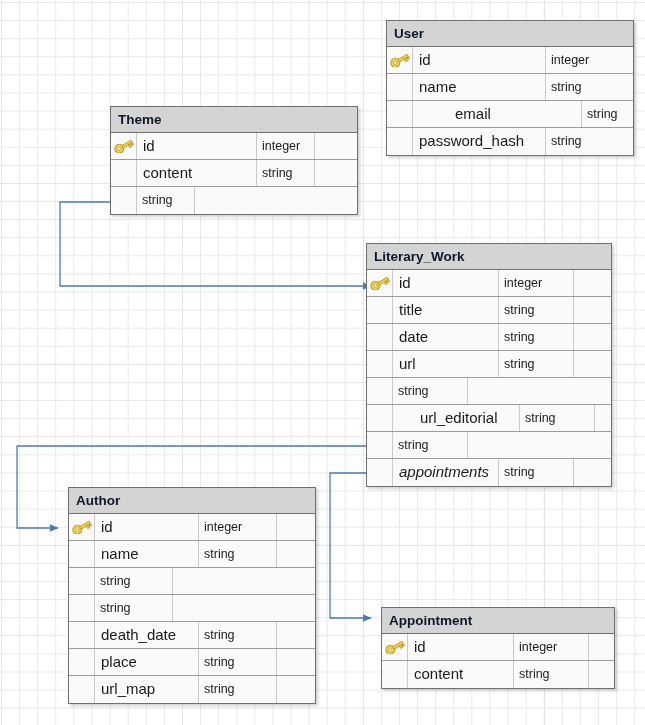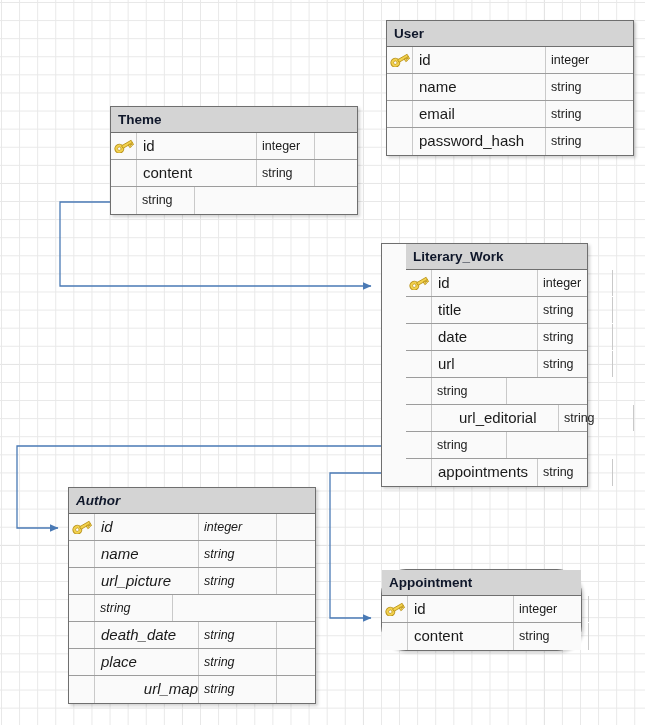--- a/index.html
+++ b/index.html
@@ -146,21 +146,21 @@
           <div class="cell-pad"></div>
         </div>
         <div class="attr-row">
           <div class="cell-key" style="width: 26px;"></div>
           <div class="cell-name" style="width: 133px;">name</div>
           <div class="cell-type" style="width: 89px;">string</div>
           <div class="cell-pad"></div>
         </div>
         <div class="attr-row">
           <div class="cell-key" style="width: 26px;"></div>
-          <div class="cell-name" style="width: 133px;">email</div>
+          <div class="cell-name" style="width: 133px; margin-left: 36px;">email</div>
           <div class="cell-type" style="width: 89px;">string</div>
           <div class="cell-pad"></div>
         </div>
         <div class="attr-row">
           <div class="cell-key" style="width: 26px;"></div>
           <div class="cell-name" style="width: 133px;">password_hash</div>
           <div class="cell-type" style="width: 89px;">string</div>
           <div class="cell-pad"></div>
         </div>
       </div>
@@ -187,21 +187,21 @@
           <div class="cell-name" style="width: 120px;">content</div>
           <div class="cell-type" style="width: 58px;">string</div>
           <div class="cell-pad"></div>
         </div>
         <div class="attr-row">
           <div class="cell-key" style="width: 26px;"></div>
           <div class="cell-type" style="width: 58px;">string</div>
           <div class="cell-pad"></div>
         </div>
       </div>
-      <div class="entity" style="left: 381px; top: 243px; width: 207px; padding-left: 24px;">
+      <div class="entity" style="left: 366px; top: 243px; width: 246px;">
         <div class="entity-title">Literary_Work</div>
         <div class="attr-row">
           <div class="cell-key" style="width: 26px;">
             <svg class="key-icon" viewBox="0 0 22 14">
               <g transform="rotate(-30 11 7)">
                 <circle cx="5.6" cy="7" r="4.4" fill="#f3d24e" stroke="#b99218" stroke-width="1"></circle>
                 <circle cx="5.6" cy="7" r="1.7" fill="#ffffff" stroke="#b99218" stroke-width="0.7"></circle>
                 <rect x="9" y="5.6" width="11" height="2.9" fill="#f3d24e" stroke="#b99218" stroke-width="0.8"></rect>
                 <rect x="15.2" y="8.2" width="2" height="3.1" fill="#f3d24e" stroke="#b99218" stroke-width="0.8"></rect>
                 <rect x="18.2" y="8.2" width="1.8" height="2.3" fill="#f3d24e" stroke="#b99218" stroke-width="0.8"></rect>
@@ -241,26 +241,26 @@
           <div class="cell-type" style="width: 75px;">string</div>
           <div class="cell-pad"></div>
         </div>
         <div class="attr-row">
           <div class="cell-key" style="width: 26px;"></div>
           <div class="cell-type" style="width: 75px;">string</div>
           <div class="cell-pad"></div>
         </div>
         <div class="attr-row">
           <div class="cell-key" style="width: 26px;"></div>
-          <div class="cell-name" style="width: 106px;">appointments</div>
-          <div class="cell-type" style="width: 75px;">string</div>
-          <div class="cell-pad"></div>
-        </div>
-      </div>
-      <div class="entity" style="left: 68px; top: 487px; width: 248px; font-style: italic;">
+          <div class="cell-name" style="width: 106px; font-style: italic;">appointments</div>
+          <div class="cell-type" style="width: 75px;">string</div>
+          <div class="cell-pad"></div>
+        </div>
+      </div>
+      <div class="entity" style="left: 68px; top: 487px; width: 248px;">
         <div class="entity-title">Author</div>
         <div class="attr-row">
           <div class="cell-key" style="width: 26px;">
             <svg class="key-icon" viewBox="0 0 22 14">
               <g transform="rotate(-30 11 7)">
                 <circle cx="5.6" cy="7" r="4.4" fill="#f3d24e" stroke="#b99218" stroke-width="1"></circle>
                 <circle cx="5.6" cy="7" r="1.7" fill="#ffffff" stroke="#b99218" stroke-width="0.7"></circle>
                 <rect x="9" y="5.6" width="11" height="2.9" fill="#f3d24e" stroke="#b99218" stroke-width="0.8"></rect>
                 <rect x="15.2" y="8.2" width="2" height="3.1" fill="#f3d24e" stroke="#b99218" stroke-width="0.8"></rect>
                 <rect x="18.2" y="8.2" width="1.8" height="2.3" fill="#f3d24e" stroke="#b99218" stroke-width="0.8"></rect>
@@ -272,21 +272,20 @@
           <div class="cell-pad"></div>
         </div>
         <div class="attr-row">
           <div class="cell-key" style="width: 26px;"></div>
           <div class="cell-name" style="width: 104px;">name</div>
           <div class="cell-type" style="width: 78px;">string</div>
           <div class="cell-pad"></div>
         </div>
         <div class="attr-row">
           <div class="cell-key" style="width: 26px;"></div>
-          <div class="cell-name" style="width: 104px;">url_picture</div>
           <div class="cell-type" style="width: 78px;">string</div>
           <div class="cell-pad"></div>
         </div>
         <div class="attr-row">
           <div class="cell-key" style="width: 26px;"></div>
           <div class="cell-type" style="width: 78px;">string</div>
           <div class="cell-pad"></div>
         </div>
         <div class="attr-row">
           <div class="cell-key" style="width: 26px;"></div>
@@ -295,26 +294,26 @@
           <div class="cell-pad"></div>
         </div>
         <div class="attr-row">
           <div class="cell-key" style="width: 26px;"></div>
           <div class="cell-name" style="width: 104px;">place</div>
           <div class="cell-type" style="width: 78px;">string</div>
           <div class="cell-pad"></div>
         </div>
         <div class="attr-row">
           <div class="cell-key" style="width: 26px;"></div>
-          <div class="cell-name" style="width: 104px; text-align: right;">url_map</div>
-          <div class="cell-type" style="width: 78px;">string</div>
-          <div class="cell-pad"></div>
-        </div>
-      </div>
-      <div class="entity" style="left: 381px; top: 569px; width: 201px; border-radius: 25px;">
+          <div class="cell-name" style="width: 104px;">url_map</div>
+          <div class="cell-type" style="width: 78px;">string</div>
+          <div class="cell-pad"></div>
+        </div>
+      </div>
+      <div class="entity" style="left: 381px; top: 607px; width: 234px;">
         <div class="entity-title">Appointment</div>
         <div class="attr-row">
           <div class="cell-key" style="width: 26px;">
             <svg class="key-icon" viewBox="0 0 22 14">
               <g transform="rotate(-30 11 7)">
                 <circle cx="5.6" cy="7" r="4.4" fill="#f3d24e" stroke="#b99218" stroke-width="1"></circle>
                 <circle cx="5.6" cy="7" r="1.7" fill="#ffffff" stroke="#b99218" stroke-width="0.7"></circle>
                 <rect x="9" y="5.6" width="11" height="2.9" fill="#f3d24e" stroke="#b99218" stroke-width="0.8"></rect>
                 <rect x="15.2" y="8.2" width="2" height="3.1" fill="#f3d24e" stroke="#b99218" stroke-width="0.8"></rect>
                 <rect x="18.2" y="8.2" width="1.8" height="2.3" fill="#f3d24e" stroke="#b99218" stroke-width="0.8"></rect>

